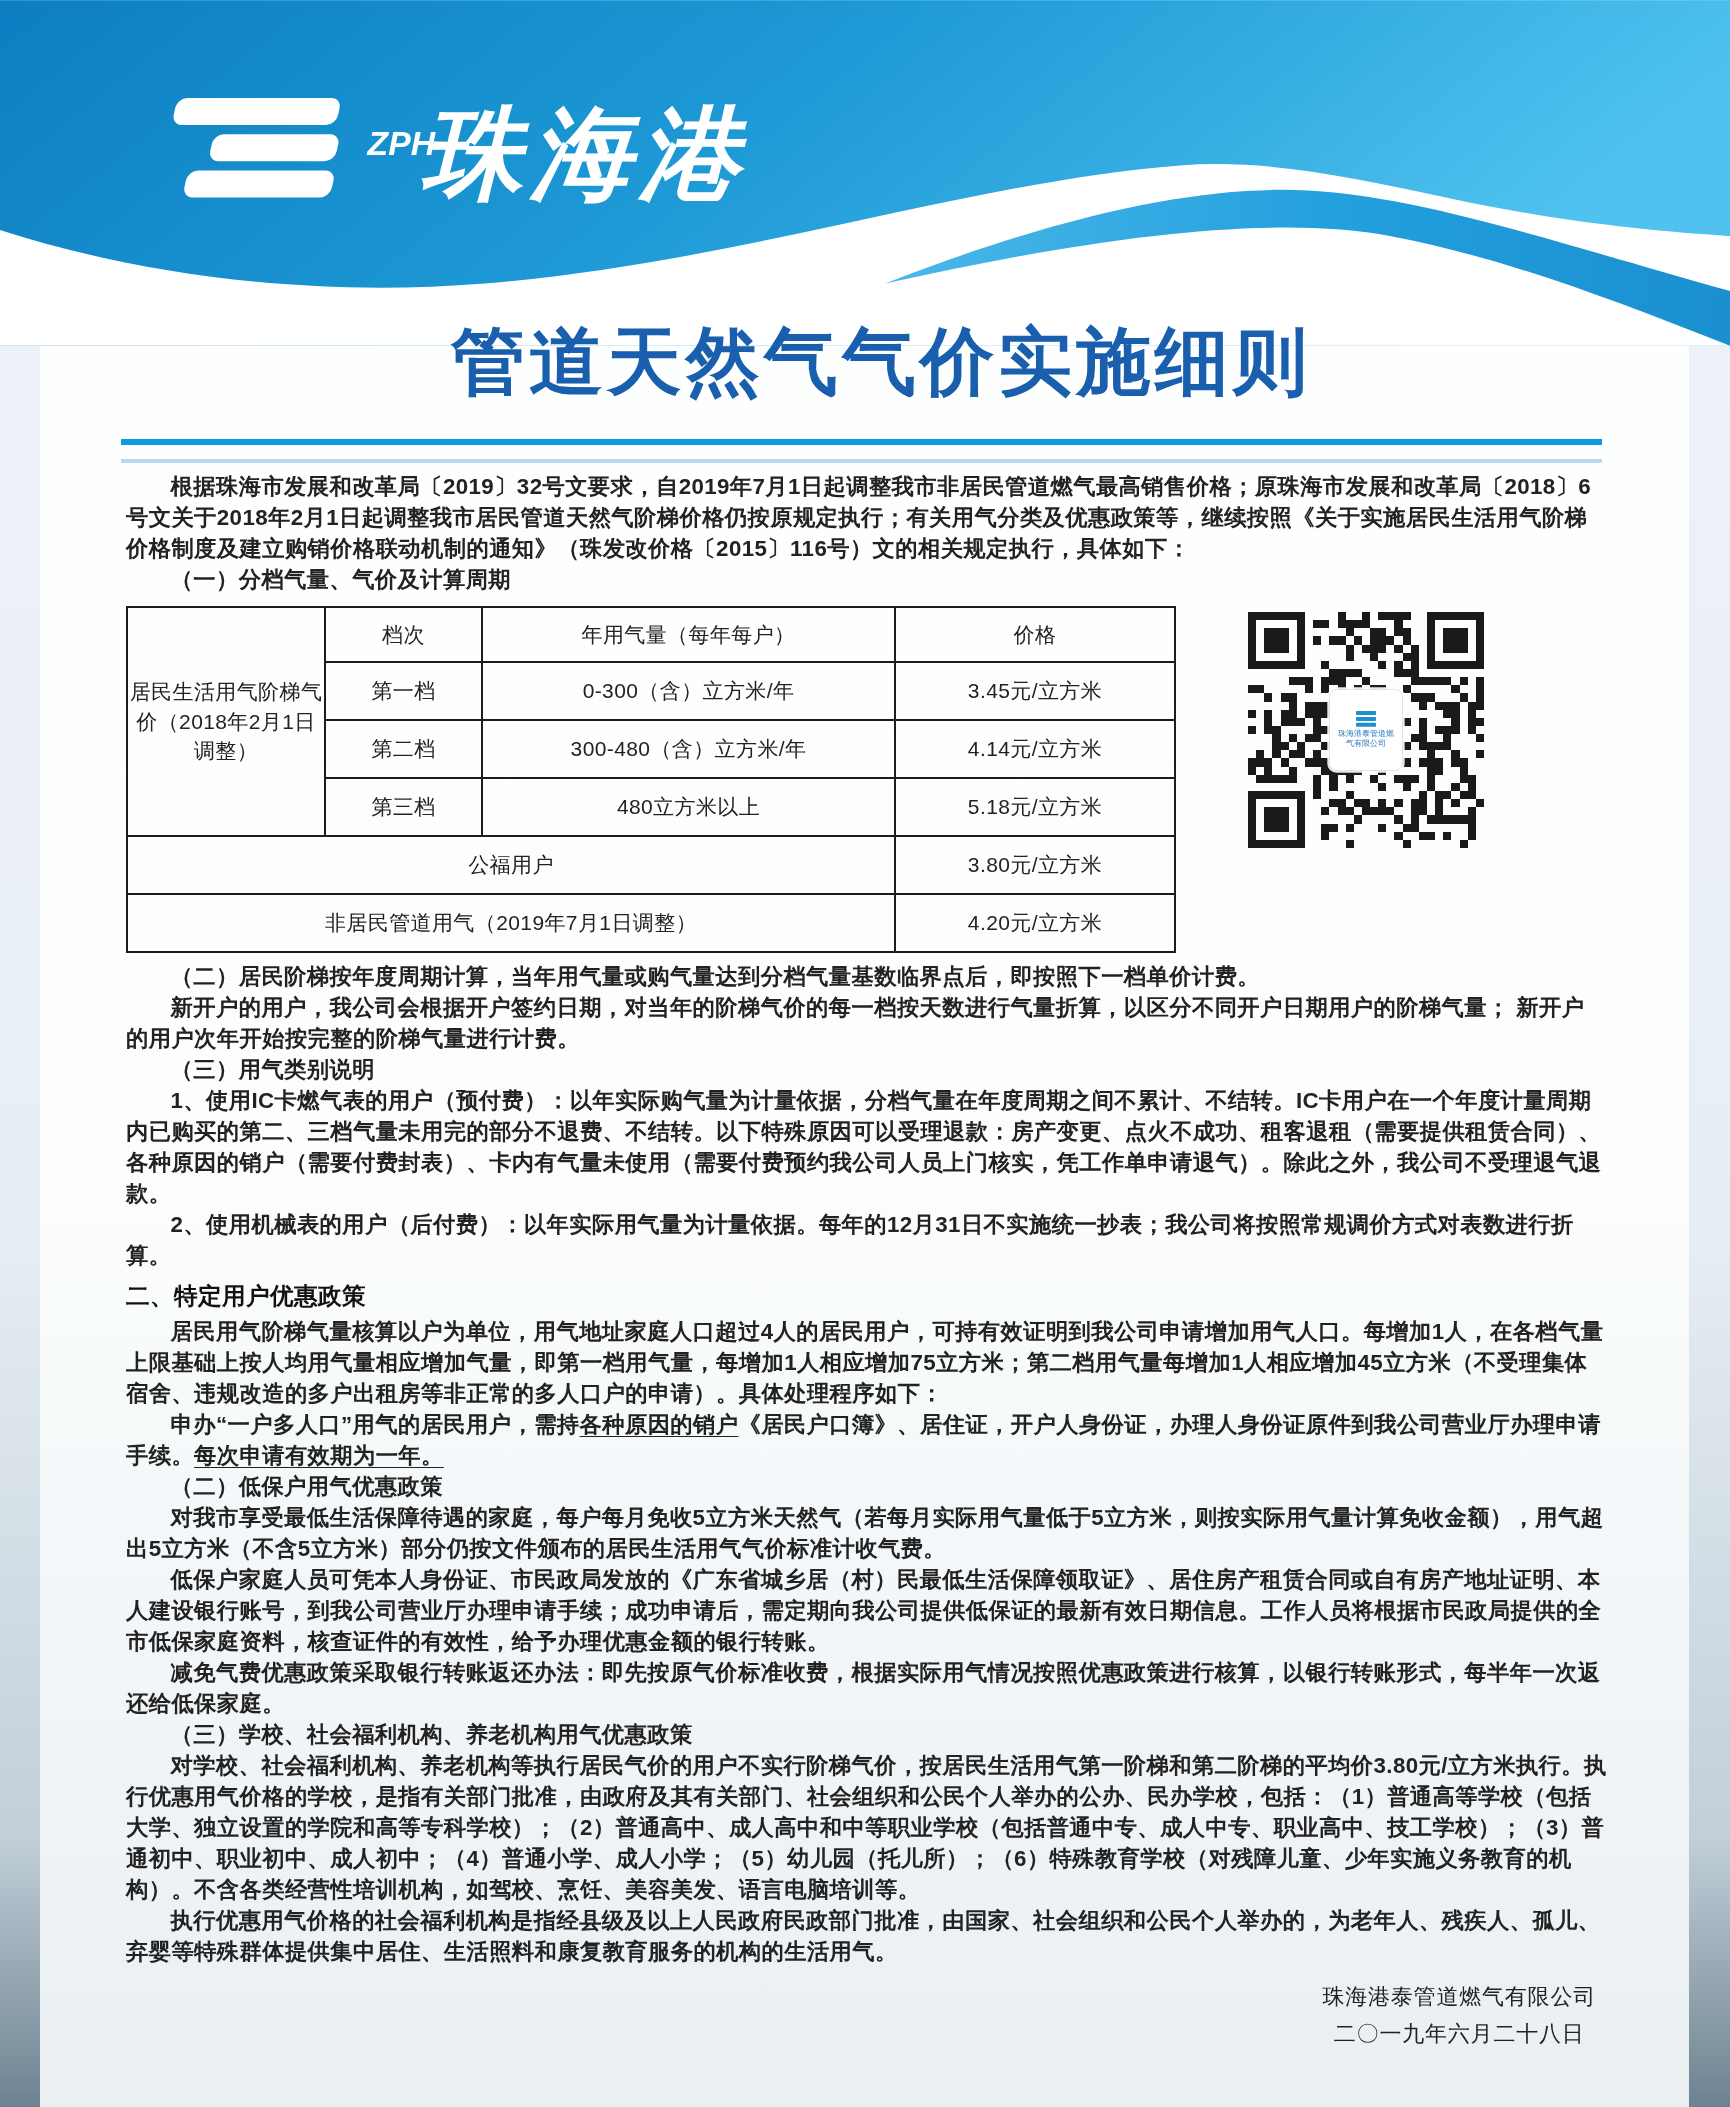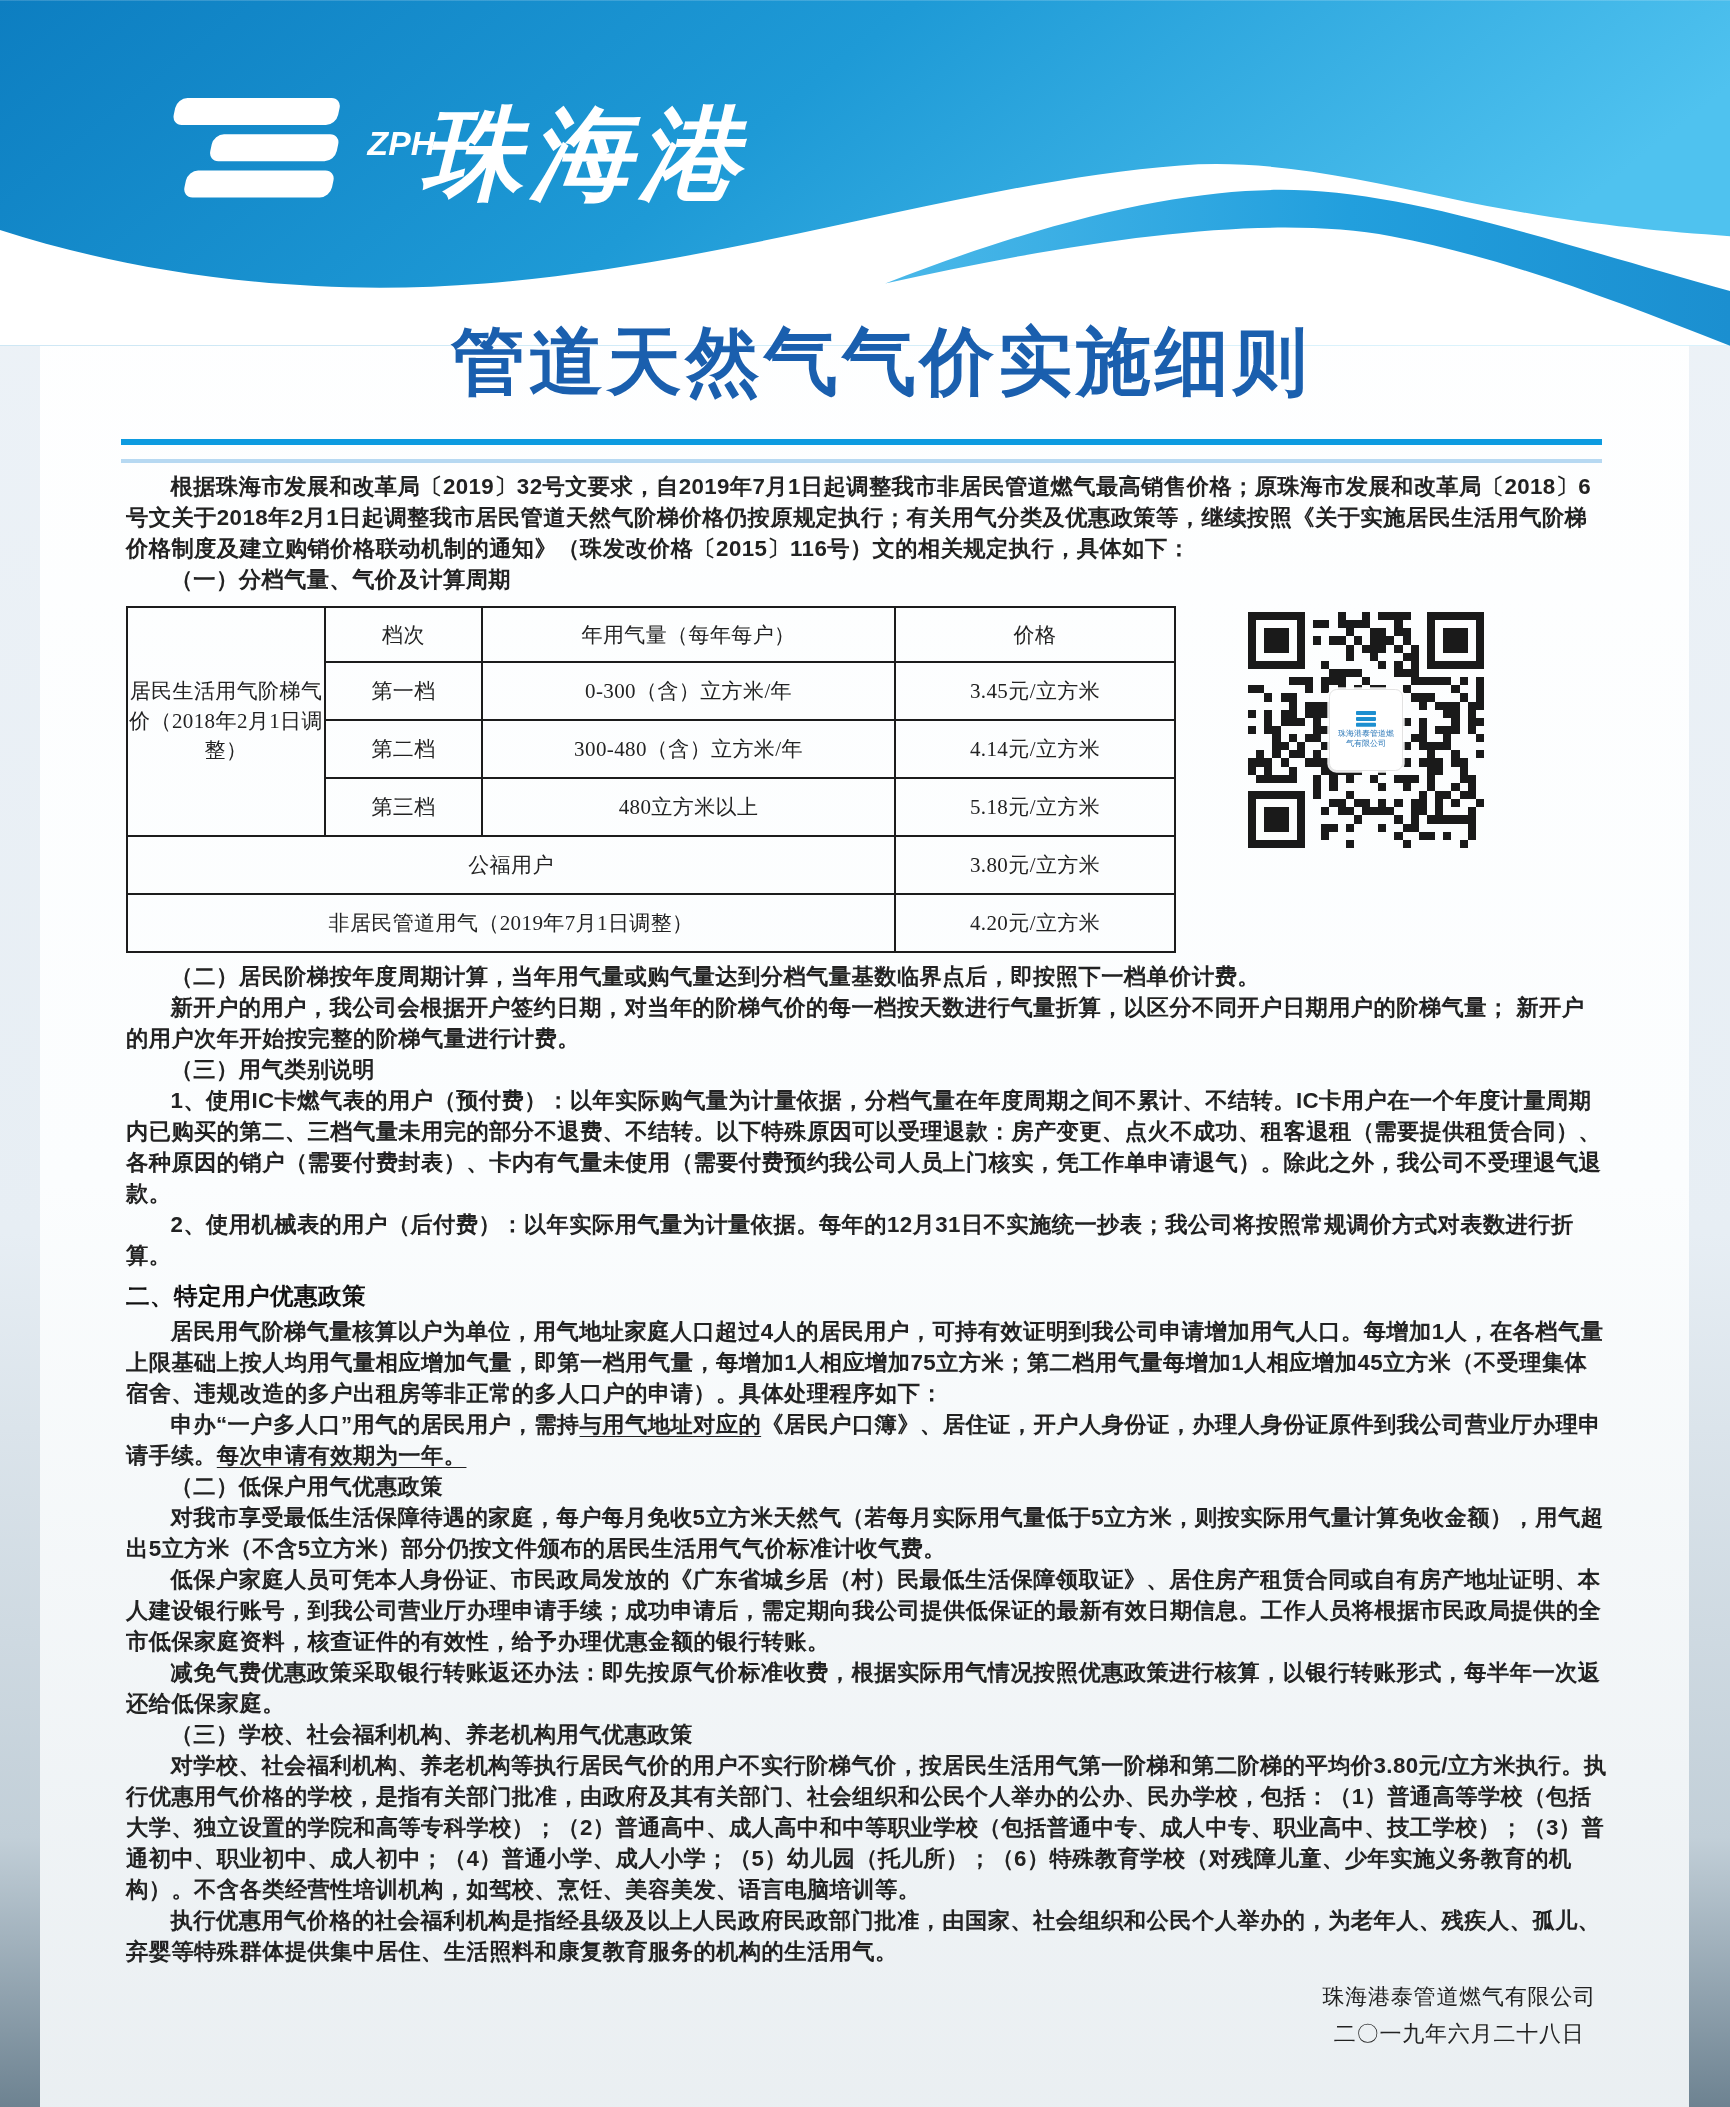--- a/index.html
+++ b/index.html
@@ -33,21 +33,21 @@
     color:#222222;
   }
   .para{font-size:22.3px;line-height:31px;letter-spacing:0.4px;margin:0;}
   .indent{text-indent:2em;font-weight:bold;}
   .h-major{font-size:23.6px;line-height:31px;font-weight:bold;color:#111;margin:10px 0 3.4px 0;letter-spacing:0.4px;}
   .u{text-decoration:underline;text-decoration-thickness:1.3px;text-underline-offset:4.2px;}
   .table-zone{display:flex;align-items:flex-start;margin:11px 0 8.4px 0;}
   table.price{border-collapse:collapse;width:1048px;table-layout:fixed;}
   table.price td{
     border:2.1px solid #1c1c1c;text-align:center;vertical-align:middle;
-    font-size:21px;color:#222;letter-spacing:0.4px;padding:0;font-family:Liberation Serif, serif;
+    font-size:21px;color:#222;letter-spacing:0.4px;padding:0;
   }
   td.group{width:198px;padding:0 37px;line-height:29.5px;border-radius:8px;}
   col.c1{width:198px;} col.c2{width:157px;} col.c3{width:413px;} col.c4{width:280px;}
   tr.hrow td{height:53px;}
   tr.rrow td{height:56px;}
   .qr-wrap{position:relative;width:236px;height:236px;margin-left:72px;margin-top:5.9px;}
   .qr-wrap svg{display:block;width:236px;height:236px;shape-rendering:crispEdges;}
   .qr-center{
     position:absolute;left:50%;top:50%;transform:translate(-50%,-50%);
     width:72px;height:80px;background:#fff;border:0.8px solid #e2e2e2;border-radius:7.6px;
@@ -459,21 +459,21 @@
     </div>
 
     <p class="para indent">（二）居民阶梯按年度周期计算，当年用气量或购气量达到分档气量基数临界点后，即按照下一档单价计费。</p>
     <p class="para indent">新开户的用户，我公司会根据开户签约日期，对当年的阶梯气价的每一档按天数进行气量折算，以区分不同开户日期用户的阶梯气量； 新开户的用户次年开始按完整的阶梯气量进行计费。</p>
     <p class="para indent">（三）用气类别说明</p>
     <p class="para indent">1、使用IC卡燃气表的用户（预付费）：以年实际购气量为计量依据，分档气量在年度周期之间不累计、不结转。IC卡用户在一个年度计量周期内已购买的第二、三档气量未用完的部分不退费、不结转。以下特殊原因可以受理退款：房产变更、点火不成功、租客退租（需要提供租赁合同）、各种原因的销户（需要付费封表）、卡内有气量未使用（需要付费预约我公司人员上门核实，凭工作单申请退气）。除此之外，我公司不受理退气退款。</p>
     <p class="para indent">2、使用机械表的用户（后付费）：以年实际用气量为计量依据。每年的12月31日不实施统一抄表；我公司将按照常规调价方式对表数进行折算。</p>
 
     <p class="para h-major">二、特定用户优惠政策</p>
     <p class="para indent">居民用气阶梯气量核算以户为单位，用气地址家庭人口超过4人的居民用户，可持有效证明到我公司申请增加用气人口。每增加1人，在各档气量上限基础上按人均用气量相应增加气量，即第一档用气量，每增加1人相应增加75立方米；第二档用气量每增加1人相应增加45立方米（不受理集体宿舍、违规改造的多户出租房等非正常的多人口户的申请）。具体处理程序如下：</p>
-    <p class="para indent"><span>申办“一户多人口”用气的居民用户，需持</span><span class="u">与用气地址对应的</span><span>《居民户口簿》、居住证，开户人身份证，办理人身份证原件到我公司营业厅办理申请手续。</span><span class="u">每次申请有效期为一年。</span></p>
+    <p class="para indent"><span>申办“一户多人口”用气的居民用户，需持</span><span class="u">各种原因的销户</span><span>《居民户口簿》、居住证，开户人身份证，办理人身份证原件到我公司营业厅办理申请手续。</span><span class="u">每次申请有效期为一年。</span></p>
     <p class="para indent">（二）低保户用气优惠政策</p>
     <p class="para indent">对我市享受最低生活保障待遇的家庭，每户每月免收5立方米天然气（若每月实际用气量低于5立方米，则按实际用气量计算免收金额），用气超出5立方米（不含5立方米）部分仍按文件颁布的居民生活用气气价标准计收气费。</p>
     <p class="para indent">低保户家庭人员可凭本人身份证、市民政局发放的《广东省城乡居（村）民最低生活保障领取证》、居住房产租赁合同或自有房产地址证明、本人建设银行账号，到我公司营业厅办理申请手续；成功申请后，需定期向我公司提供低保证的最新有效日期信息。工作人员将根据市民政局提供的全市低保家庭资料，核查证件的有效性，给予办理优惠金额的银行转账。</p>
     <p class="para indent">减免气费优惠政策采取银行转账返还办法：即先按原气价标准收费，根据实际用气情况按照优惠政策进行核算，以银行转账形式，每半年一次返还给低保家庭。</p>
     <p class="para indent">（三）学校、社会福利机构、养老机构用气优惠政策</p>
     <p class="para indent">对学校、社会福利机构、养老机构等执行居民气价的用户不实行阶梯气价，按居民生活用气第一阶梯和第二阶梯的平均价3.80元/立方米执行。执行优惠用气价格的学校，是指有关部门批准，由政府及其有关部门、社会组织和公民个人举办的公办、民办学校，包括：（1）普通高等学校（包括大学、独立设置的学院和高等专科学校）；（2）普通高中、成人高中和中等职业学校（包括普通中专、成人中专、职业高中、技工学校）；（3）普通初中、职业初中、成人初中；（4）普通小学、成人小学；（5）幼儿园（托儿所）；（6）特殊教育学校（对残障儿童、少年实施义务教育的机构）。不含各类经营性培训机构，如驾校、烹饪、美容美发、语言电脑培训等。</p>
     <p class="para indent">执行优惠用气价格的社会福利机构是指经县级及以上人民政府民政部门批准，由国家、社会组织和公民个人举办的，为老年人、残疾人、孤儿、弃婴等特殊群体提供集中居住、生活照料和康复教育服务的机构的生活用气。</p>
 
     <div class="footer">
       <div class="inner">

